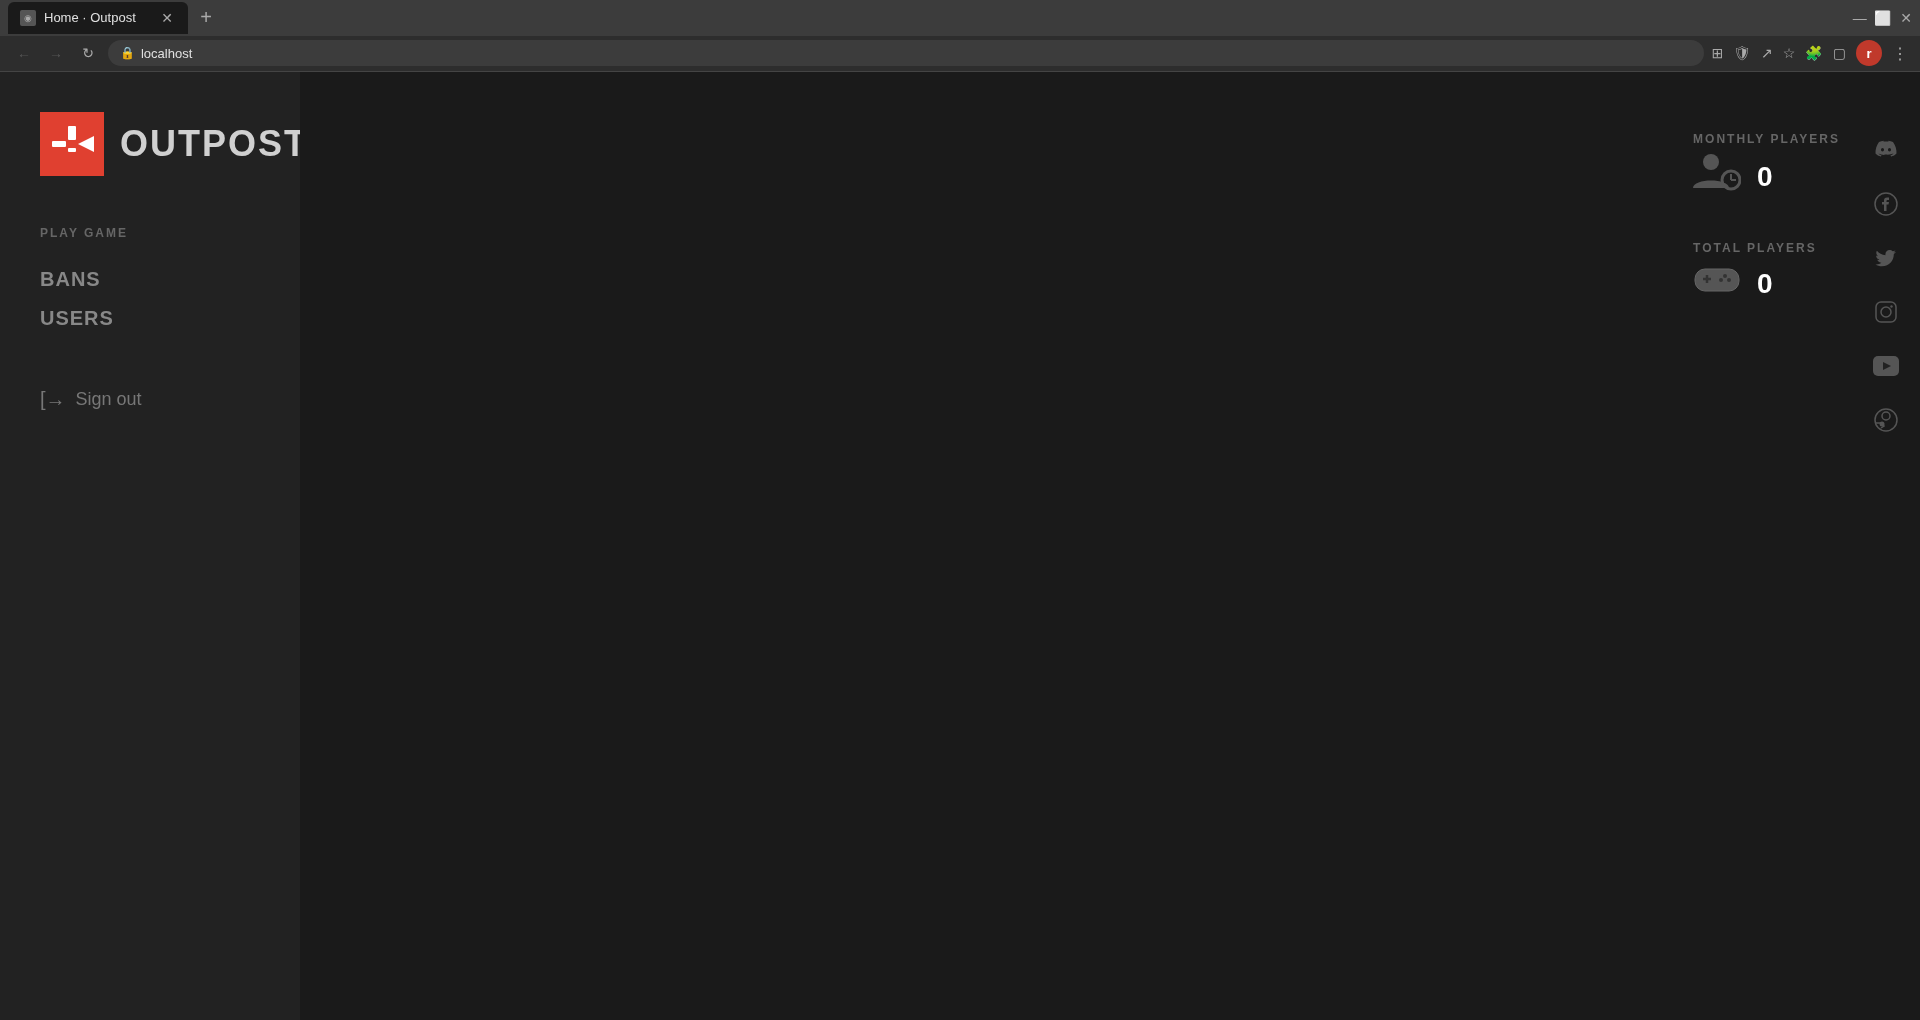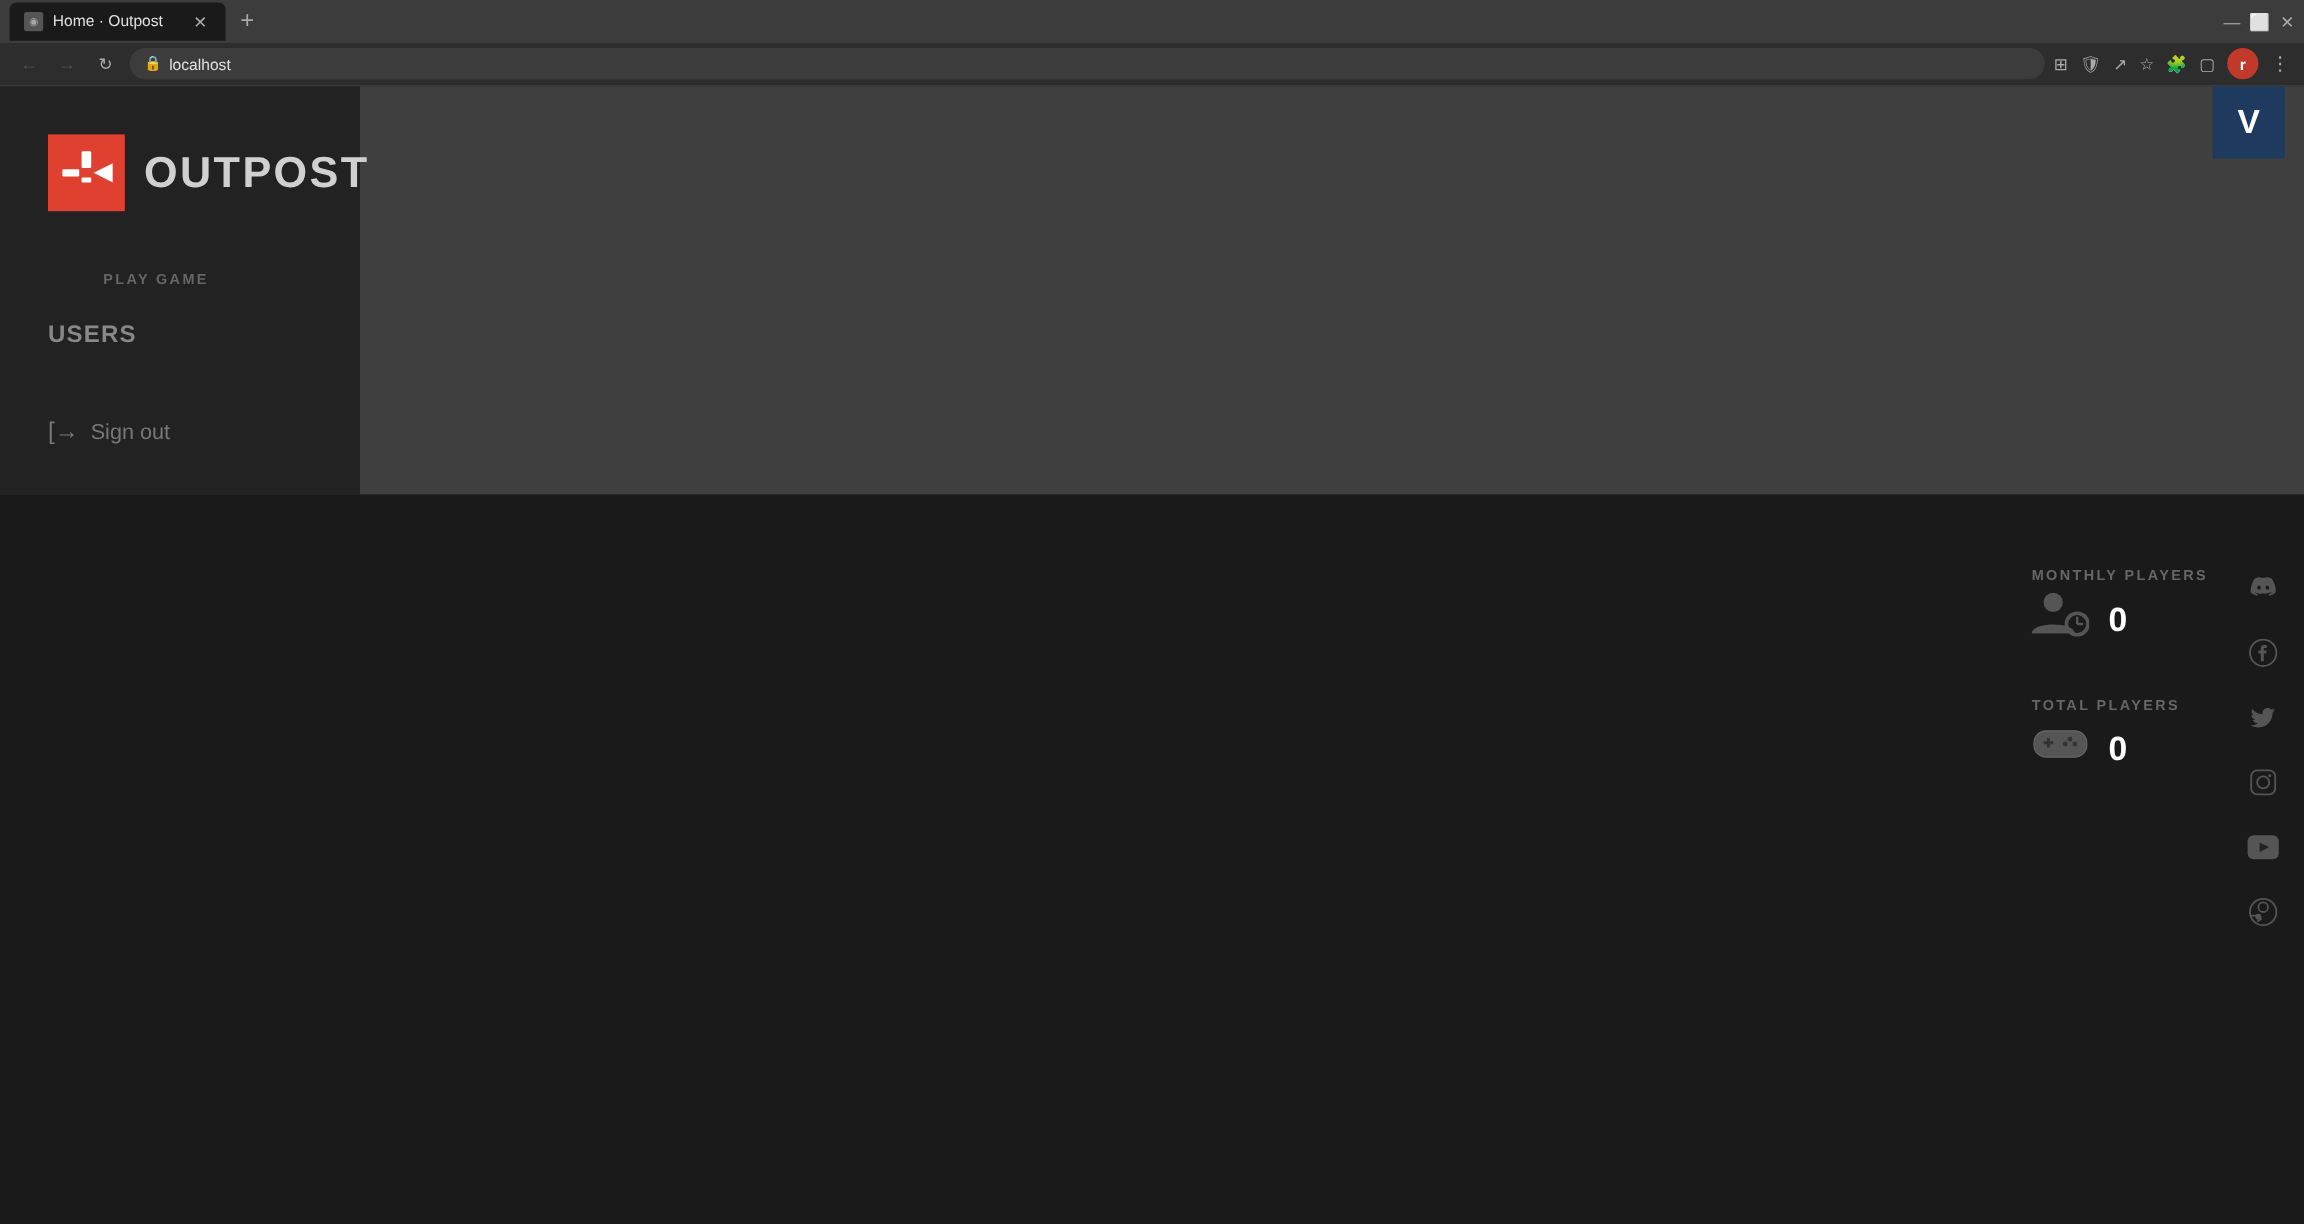--- a/index.html
+++ b/index.html
@@ -161,23 +161,22 @@
       color: #aaa;
       font-size: 16px;
       cursor: pointer;
     }
 
     
     .app-container {
       display: flex;
       width: 1920px;
       height: calc(1020px - 72px);
-      background: #404040;
+      background: #ffffff;
       position: relative;
-      flex-direction: column;
     }
 
     
     .sidebar {
       width: 300px;
       min-width: 300px;
       background: #222;
       padding: 40px 40px 40px 40px;
       display: flex;
       flex-direction: column;
@@ -215,21 +214,20 @@
       text-transform: uppercase;
     }
 
     .section-label {
       font-size: 12px;
       color: #666;
       letter-spacing: 2px;
       font-weight: bold;
       margin-bottom: 20px;
       text-transform: uppercase;
-      margin-left: 46px;
     }
 
     .nav-links {
       display: flex;
       flex-direction: column;
       gap: 0;
       margin-bottom: 40px;
     }
 
     .nav-link {
@@ -405,20 +403,21 @@
 
           <rect x="2" y="19" width="14" height="6" rx="1"></rect>
         </svg>
       </div>
       <span class="logo-text">OUTPOST</span>
     </div>
 
     <div class="section-label">PLAY GAME</div>
 
     <div class="nav-links">
+      <a class="nav-link">BANS</a>
       <a class="nav-link">USERS</a>
     </div>
 
     <button class="signout-btn">
       <span class="signout-icon">[→</span>
       <span>Sign out</span>
     </button>
   </div>
 
   <div class="main-content">

